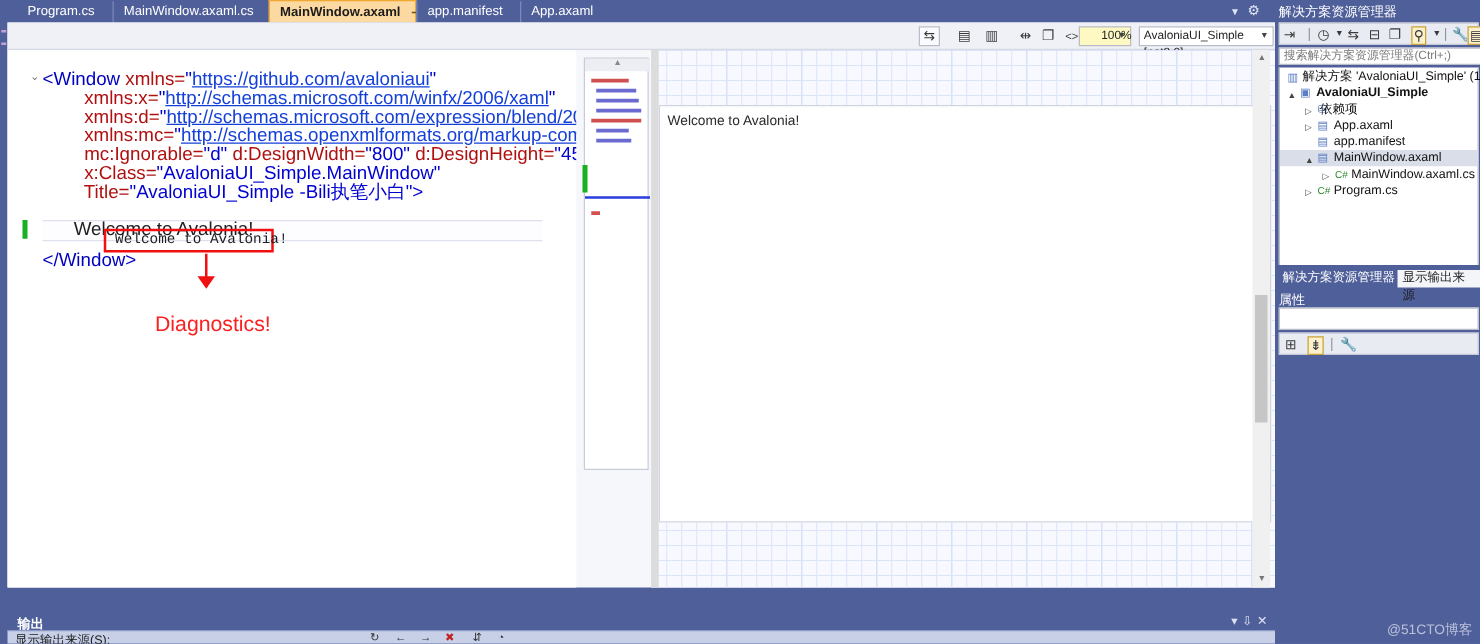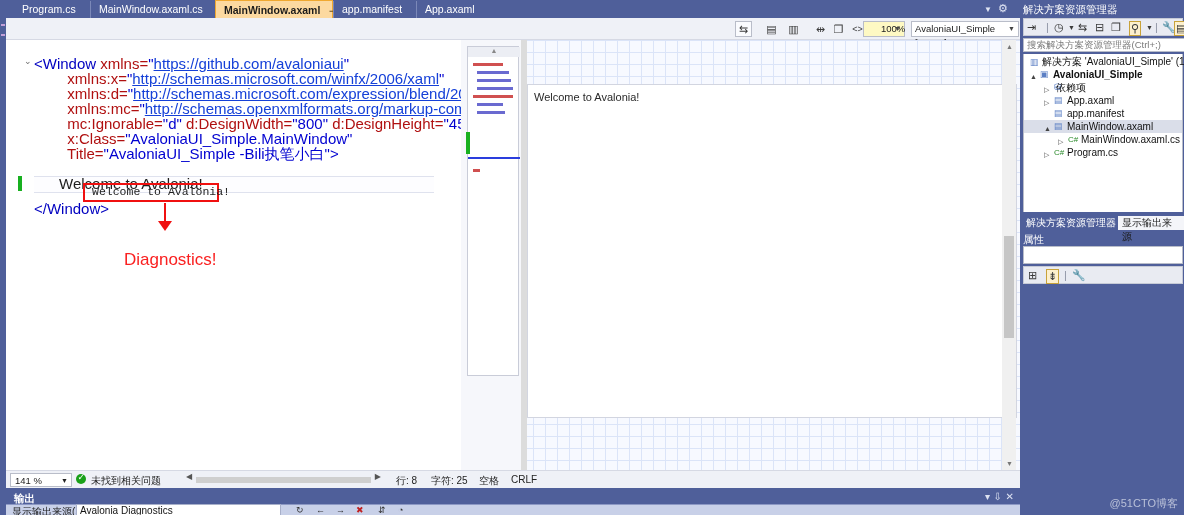--- a/index.html
+++ b/index.html
@@ -228,46 +228,28 @@
         <div class="txt">Welcome to Avalonia!</div>
       </div>
       <div class="prev-vscroll">
         <div class="ua">▲</div>
         <div class="thumb"></div>
         <div class="da">▼</div>
       </div>
     </div>
   </div>
 
-  <div class="statusbar">
-    <div class="sb-zoom">
-      <span>141 %</span>
-      <span class="ar">▼</span>
-    </div>
-    <div class="sb-ok"></div>
-    <div class="sb-msg">未找到相关问题</div>
-    <div class="sb-hscroll">
-      <span class="la">◀</span>
-      <div class="track"></div>
-      <span class="ra">▶</span>
-    </div>
-    <div class="sb-i" style="left:390px;">行: 8</div>
-    <div class="sb-i" style="left:425px;">字符: 25</div>
-    <div class="sb-i" style="left:473px;">空格</div>
-    <div class="sb-i" style="left:505px;">CRLF</div>
-  </div>
 
   <div class="outpanel">
     <div class="out-title">输出</div>
     <div class="out-ctrl" style="right:30px;">▾</div>
     <div class="out-ctrl" style="right:18px;">⇩</div>
     <div class="out-ctrl" style="right:6px;">✕</div>
     <div class="out-row">
       <div class="out-label">显示输出来源(S):</div>
-      <div class="out-src">Avalonia Diagnostics</div>
       <div class="out-ico" style="left:290px;">↻</div>
       <div class="out-ico" style="left:310px;">←</div>
       <div class="out-ico" style="left:330px;">→</div>
       <div class="out-ico" style="left:350px;color:#c02020;">✖</div>
       <div class="out-ico" style="left:372px;">⇵</div>
       <div class="out-ico" style="left:392px;">◔</div>
     </div>
   </div>
 
   <div class="rdock">

